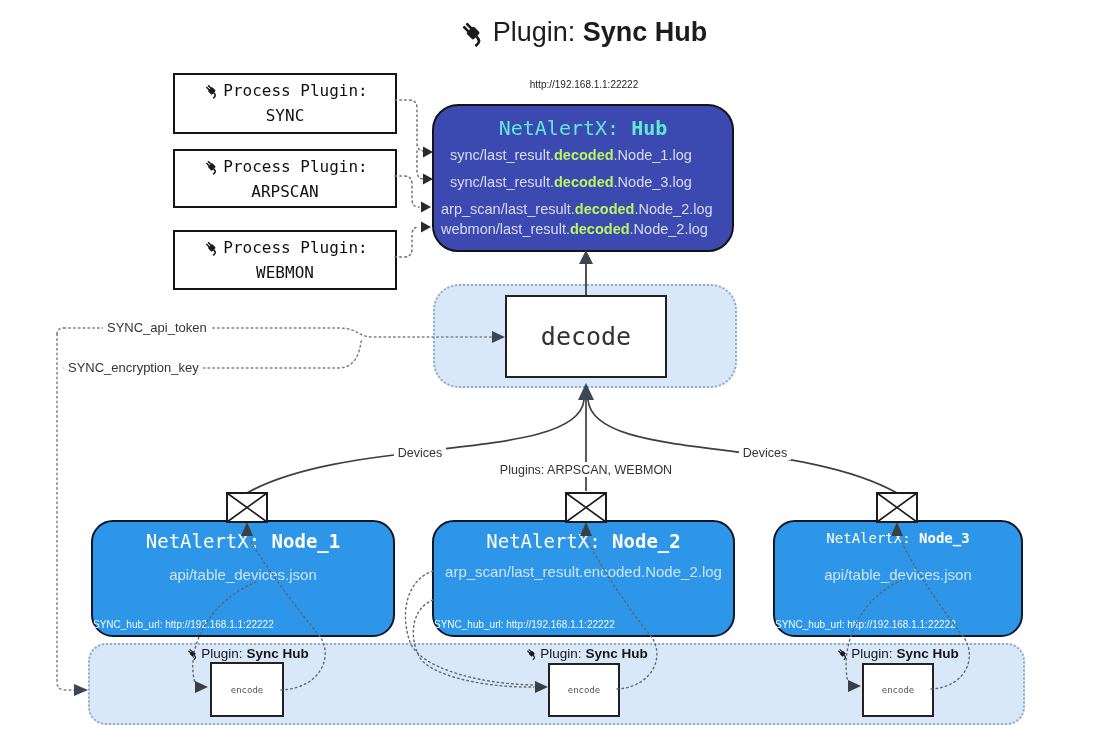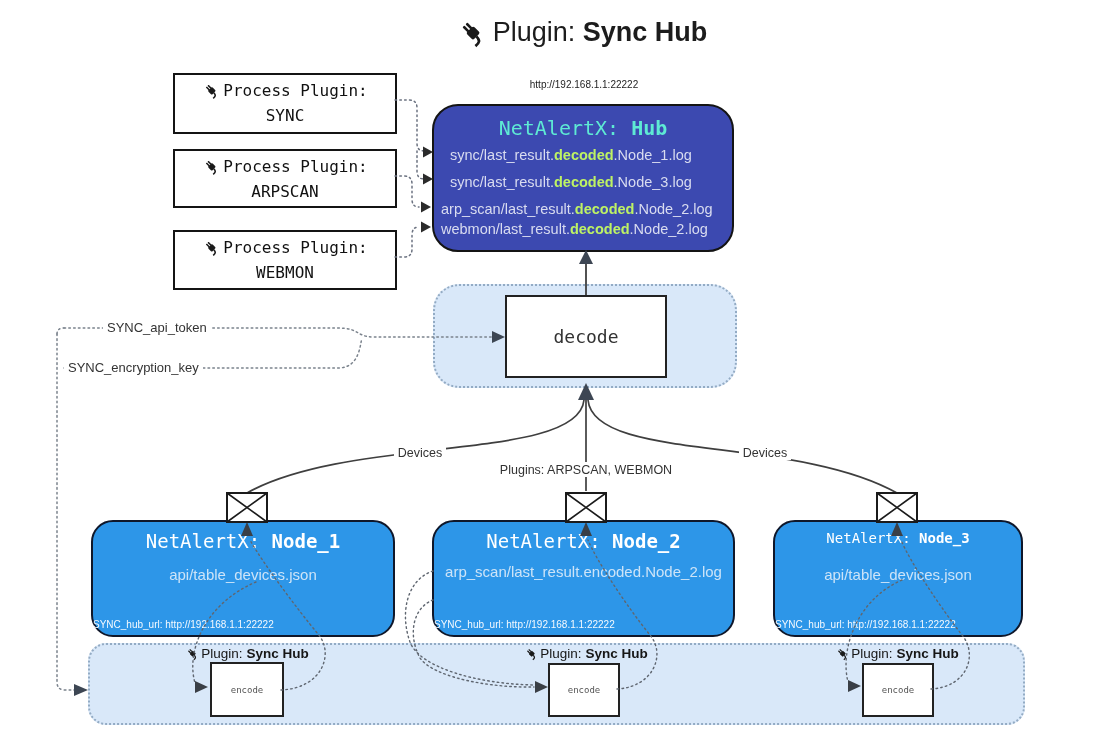--- a/index.html
+++ b/index.html
@@ -102,21 +102,21 @@
 <div class="abs hub-url">http://192.168.1.1:22222</div>
 <div class="abs hub" style="left:432px;top:104px;width:298px;height:144px;">
   <div class="hub-title mono"><span>NetAlertX: </span><b>Hub</b></div>
   <div class="hub-line" style="left:16px;top:41px;"><span>sync/last_result.</span><b>decoded</b><span>.Node_1.log</span></div>
   <div class="hub-line" style="left:16px;top:68px;"><span>sync/last_result.</span><b>decoded</b><span>.Node_3.log</span></div>
   <div class="hub-line" style="left:7px;top:95px;"><span>arp_scan/last_result.</span><b>decoded</b><span>.Node_2.log</span></div>
   <div class="hub-line" style="left:7px;top:115px;"><span>webmon/last_result.</span><b>decoded</b><span>.Node_2.log</span></div>
 </div>
 
 <div class="abs panel" style="left:433px;top:284px;width:300px;height:100px;border-radius:26px;"></div>
-<div class="abs iobox mono" style="left:505px;top:295px;width:158px;height:79px;font-size:18px;">
+<div class="abs iobox mono" style="left:505px;top:295px;width:158px;height:79px;font-size:25px;">
   <span>decode</span>
 </div>
 
 <div class="abs secret" style="left:103px;top:320px;">SYNC_api_token</div>
 <div class="abs secret" style="left:64px;top:360px;">SYNC_encryption_key</div>
 
 <div class="abs node" style="left:91px;top:520px;width:300px;height:113px;">
   <div class="node-title mono"><span>NetAlertX: </span><b>Node_1</b></div>
   <div class="node-line" style="top:44px;">api/table_devices.json</div>
   <div class="node-url">SYNC_hub_url: http://192.168.1.1:22222</div>

